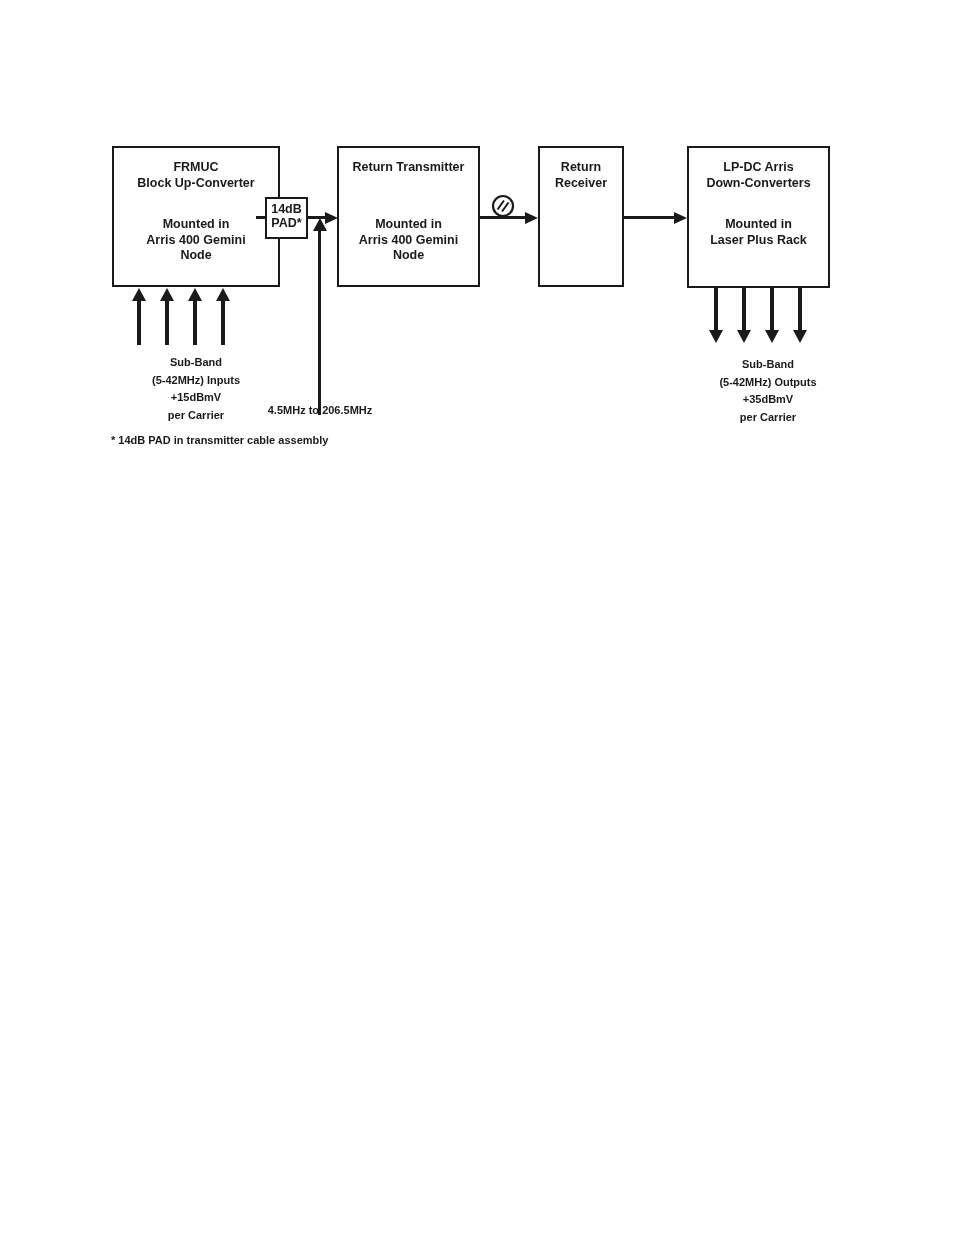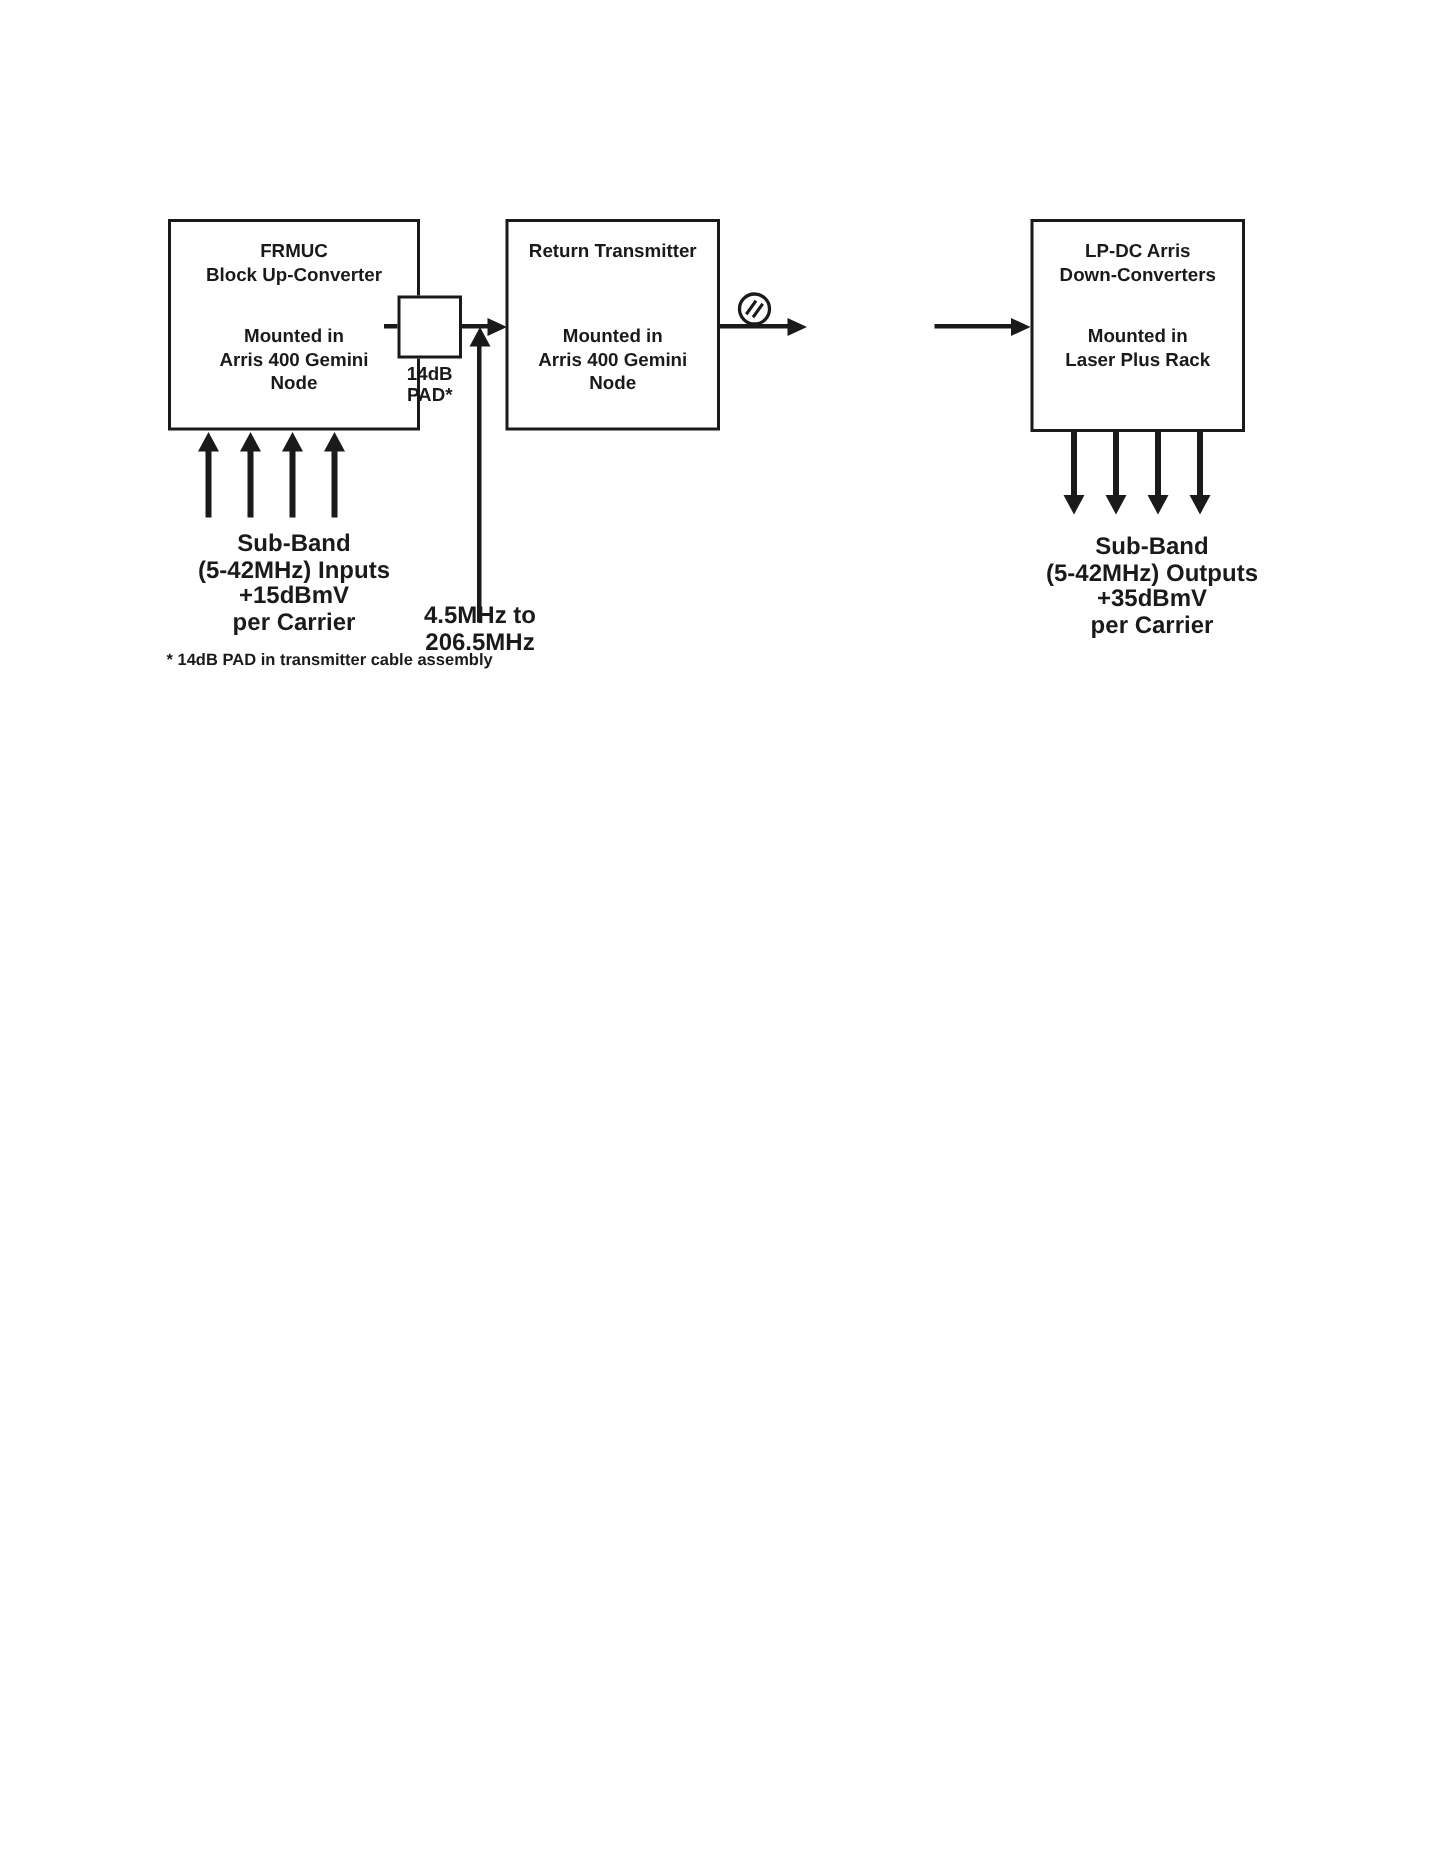--- a/index.html
+++ b/index.html
@@ -35,21 +35,21 @@
   #box-frmuc   { left:112px; top:146px; width:168px; height:141px; }
   #box-pad     { left:265px; top:197px; width:43px;  height:42px; }
   #box-txmit   { left:337px; top:146px; width:143px; height:141px;padding-left:38px; }
   #box-rxcvr   { left:538px; top:146px; width:86px;  height:141px; }
   #box-lpdc    { left:687px; top:146px; width:143px; height:142px; }
 
   #box-frmuc .box-title, #box-txmit .box-title,
   #box-rxcvr .box-title, #box-lpdc .box-title { top:12px; }
   #box-frmuc .box-body,  #box-txmit .box-body,
   #box-lpdc .box-body  { top:69px; }
-  #box-pad .box-title { top:3px; line-height:14px; font-size:12.5px;margin-top:40px; }
+  #box-pad .box-title { top:3px; line-height:14px; font-size:12.5px; }
 
   .hline {
     position: absolute;
     height: 3px;
     background: #1a1a1a;
   }
   .vline {
     position: absolute;
     width: 3px;
     background: #1a1a1a;
@@ -76,21 +76,21 @@
     border-top: 13px solid #1a1a1a;
   }
   .stem-v {
     position: absolute;
     width: 4px;
     background: #1a1a1a;
   }
   .flow-label {
     position: absolute;
     text-align: center;
-    font-size: 16px;
+    font-size: 11px;
     line-height: 17.5px;
     white-space: pre-line;
   }
   #label-inputs   { left:116px; top:354px; width:160px; }
   #label-outputs  { left:688px; top:356px; width:160px; }
   #label-freq     { left:245px; top:402px; width:150px;text-align:center; }
   #label-footnote {
     position: absolute;
     left: 111px; top: 434px;
     font-size: 11px;
@@ -120,20 +120,24 @@
 PAD*</div>
   </div>
 
   <div class="box" id="box-txmit">
     <div class="box-title">Return Transmitter</div>
     <div class="box-body">Mounted in
 Arris 400 Gemini
 Node</div>
   </div>
 
+  <div class="box" id="box-rxcvr">
+    <div class="box-title">Return
+Receiver</div>
+  </div>
 
   <div class="box" id="box-lpdc">
     <div class="box-title">LP-DC Arris
 Down-Converters</div>
     <div class="box-body">Mounted in
 Laser Plus Rack</div>
   </div>
 
   <div class="hline" style="left:256px; top:216px; width:9px;"></div>
 

